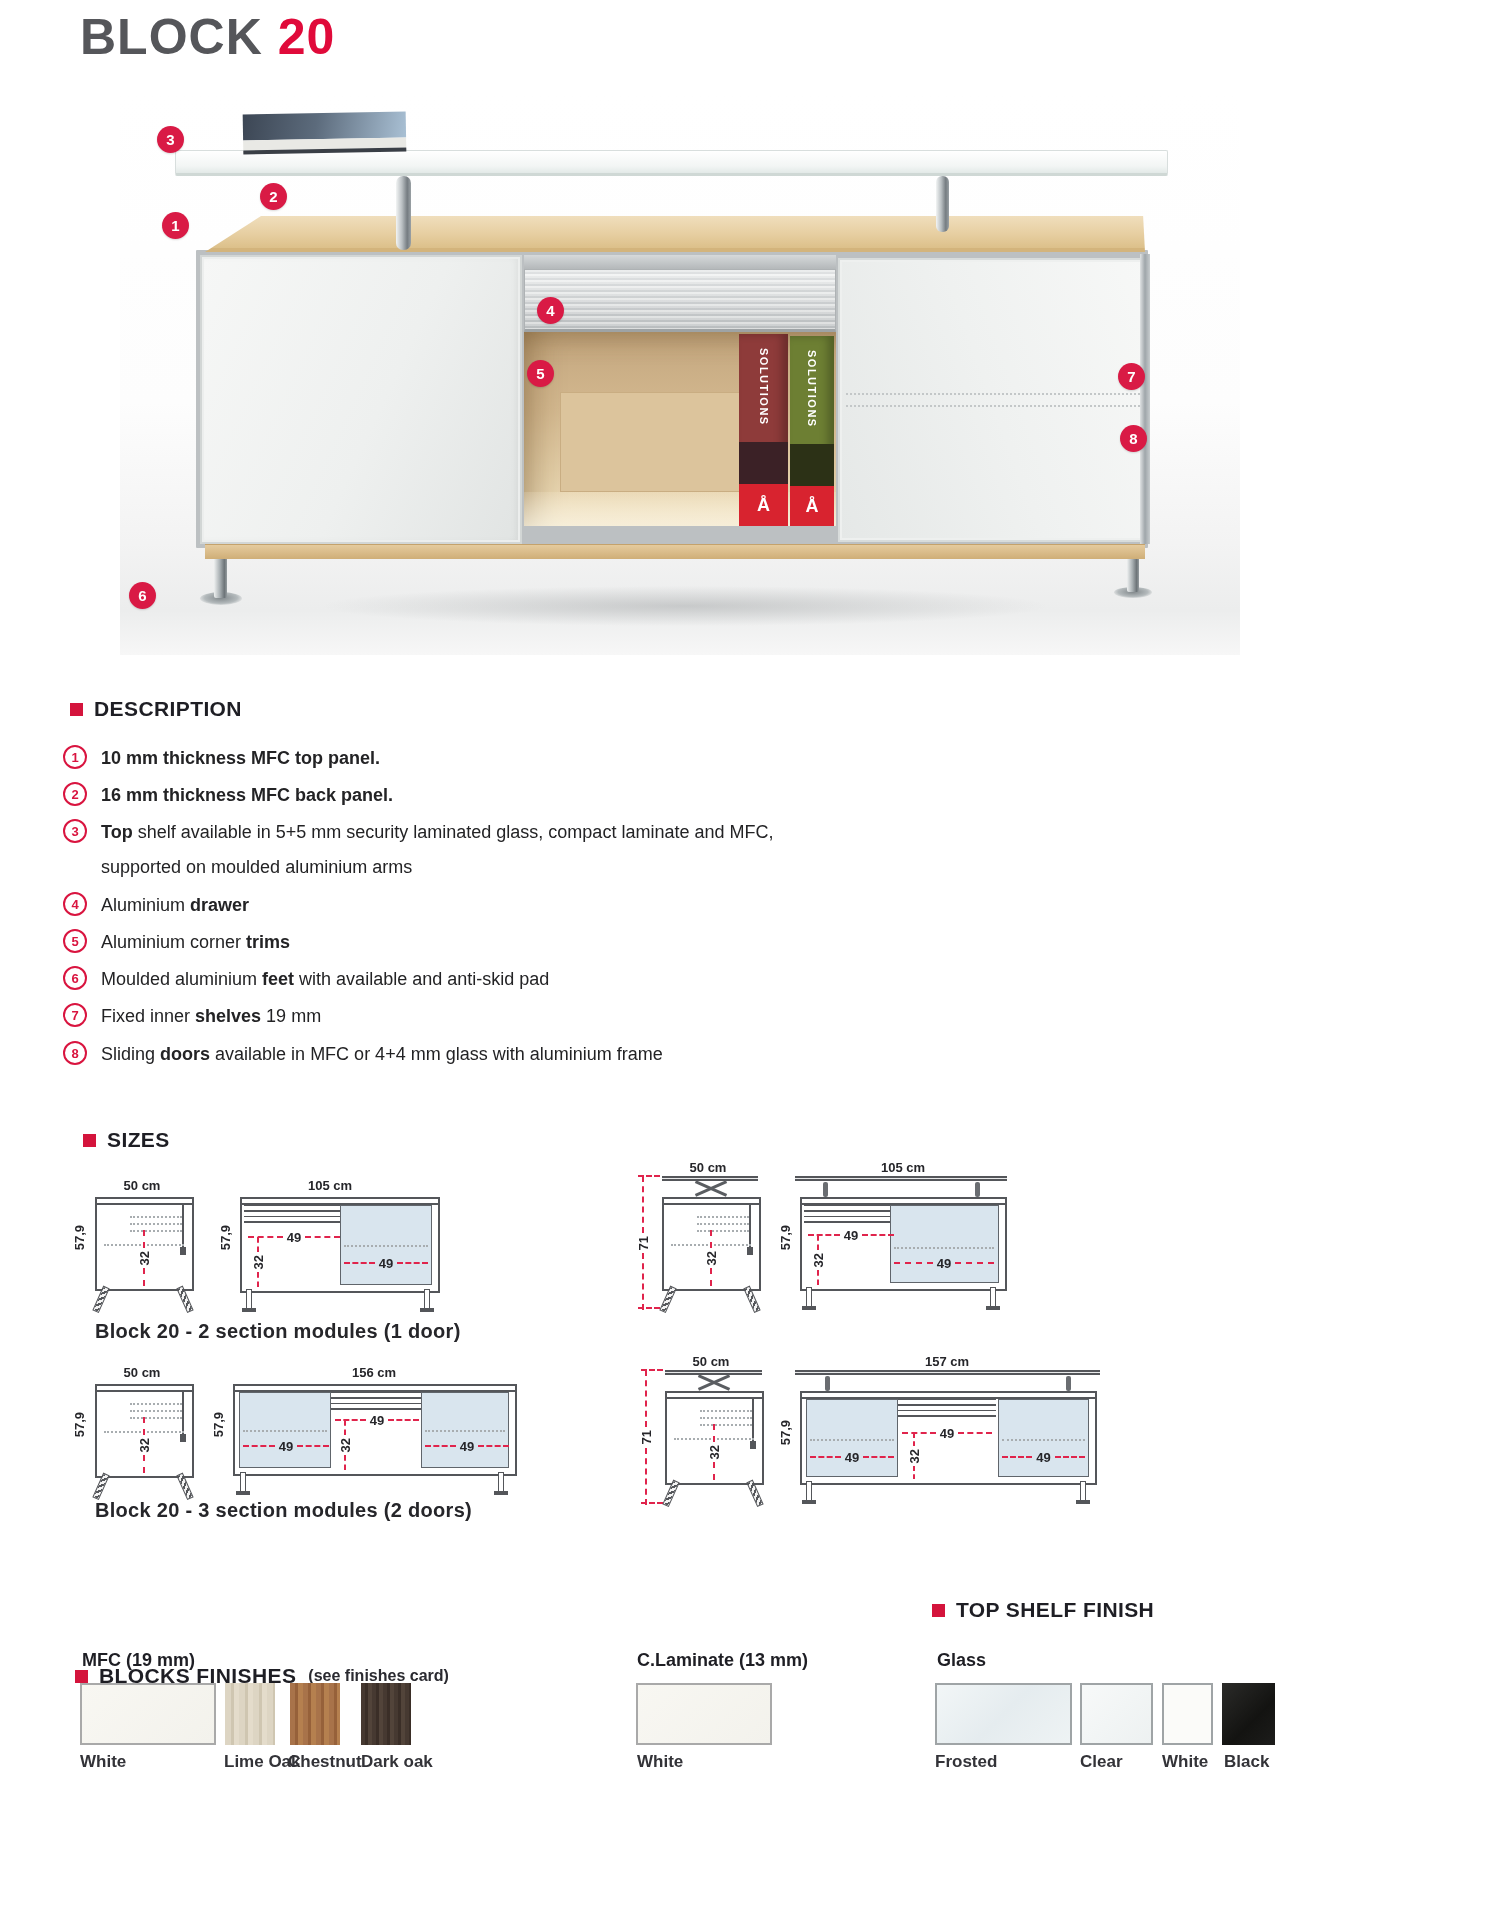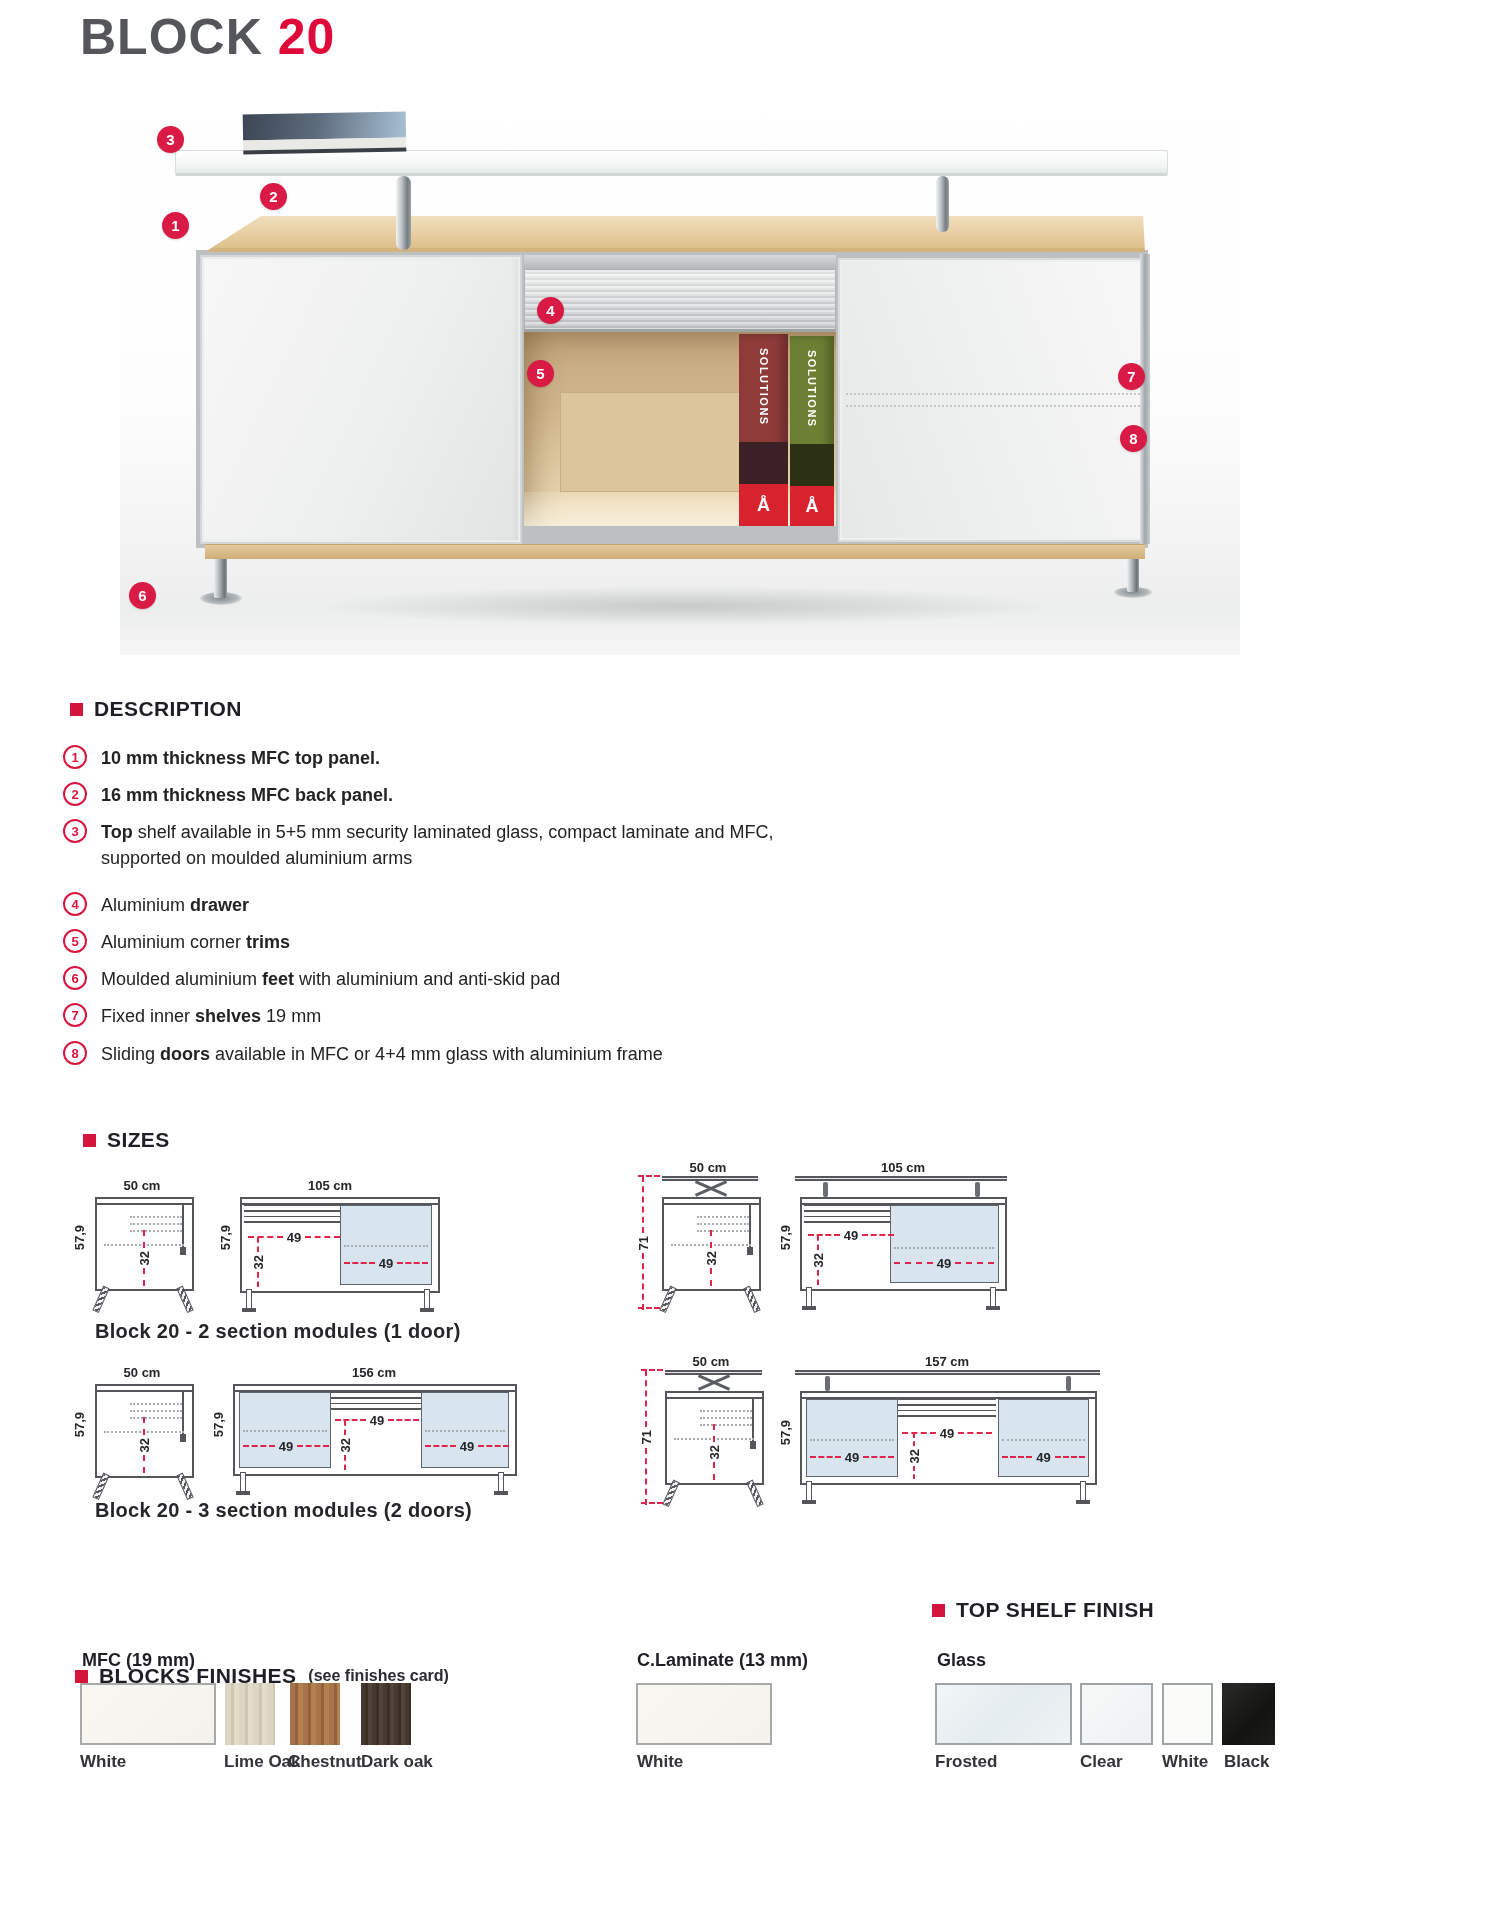--- a/index.html
+++ b/index.html
@@ -11,21 +11,21 @@
   .page-title .accent{color:#e00a3a;}
   .sec-head{display:flex;align-items:center;}
   .sq{width:13px;height:13px;background:#d4143c;margin-right:11px;flex:0 0 auto;}
   .sec-head .t{font-size:21px;font-weight:bold;color:#1e1e24;letter-spacing:.4px;white-space:nowrap;}
   .sec-note{font-size:16px;font-weight:bold;color:#2a2a30;margin-left:12px;white-space:nowrap;}
   
   .desc-row{position:absolute;display:flex;align-items:flex-start;}
   .circ{width:20px;height:20px;border:2px solid #d9143f;border-radius:50%;color:#d9143f;
         font-size:13px;font-weight:bold;display:flex;align-items:center;justify-content:center;flex:0 0 auto;}
   .dtext{font-size:18px;line-height:24px;color:#232325;margin-left:14px;padding-top:1px;white-space:nowrap;}
-  .dtext .l2{margin-top:2px;}
+  .dtext .l2{margin-top:11px;}
   .b{font-weight:bold;}
   
   .dim{font-size:13px;font-weight:bold;color:#26262a;white-space:nowrap;}
   .dimc{text-align:center;}
   .vdim{writing-mode:vertical-rl;transform:rotate(180deg);}
   .box{border:2px solid #54565a;background:#fff;}
   .topline{position:absolute;left:0;top:0;width:100%;height:4px;border-bottom:2px solid #54565a;}
   .dotted{border-top:2px dotted #a8adb0;height:0;}
   .hatch{background:repeating-linear-gradient(180deg,#54565a 0 1.5px,transparent 1.5px 5.5px);}
   .bluep{background:#d9e5ee;border:1.5px solid #60656b;box-sizing:border-box;}
@@ -142,21 +142,21 @@
   <div class="desc-row" style="left:63px;top:892px;">
     <span class="circ">4</span>
     <span class="dtext"><span>Aluminium </span><span class="b">drawer</span></span>
   </div>
   <div class="desc-row" style="left:63px;top:929px;">
     <span class="circ">5</span>
     <span class="dtext"><span>Aluminium corner </span><span class="b">trims</span></span>
   </div>
   <div class="desc-row" style="left:63px;top:966px;">
     <span class="circ">6</span>
-    <span class="dtext"><span>Moulded aluminium </span><span class="b">feet</span><span> with aluminium and anti-skid pad</span></span>
+    <span class="dtext"><span>Moulded aluminium </span><span class="b">feet</span><span> with available and anti-skid pad</span></span>
   </div>
   <div class="desc-row" style="left:63px;top:1003px;">
     <span class="circ">7</span>
     <span class="dtext"><span>Fixed inner </span><span class="b">shelves</span><span> 19 mm</span></span>
   </div>
   <div class="desc-row" style="left:63px;top:1041px;">
     <span class="circ">8</span>
     <span class="dtext"><span>Sliding </span><span class="b">doors</span><span> available in MFC or 4+4 mm glass with aluminium frame</span></span>
   </div>
 

